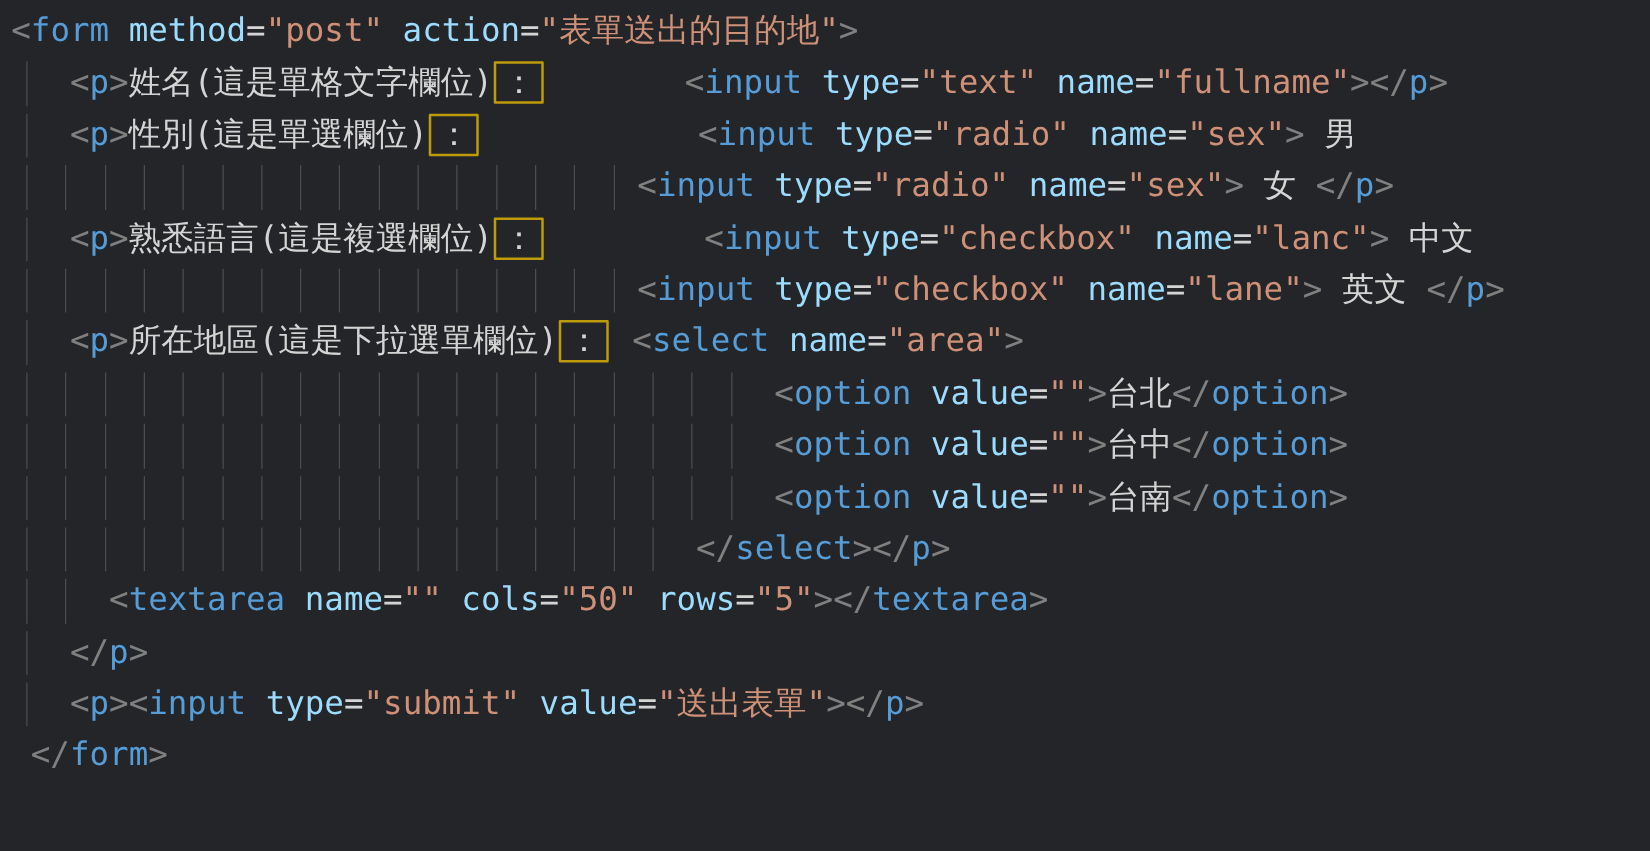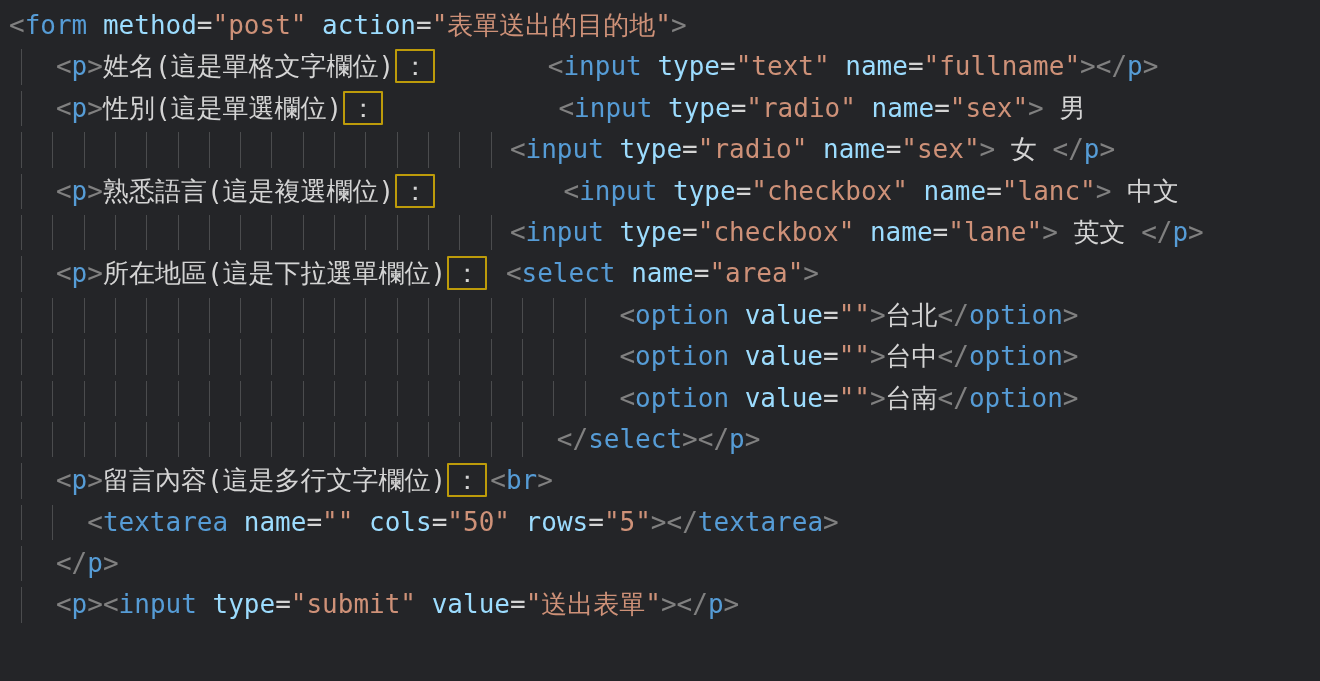--- a/index.html
+++ b/index.html
@@ -49,17 +49,17 @@
     <div class="line"><span class="ind" style="width: 46.959px;"><i class="guide" style="left: 12px;"></i></span><span class="tok g">&lt;</span><span class="tok t">p</span><span class="tok g">&gt;</span><span class="tok w">姓名(這是單格文字欄位)</span><span class="tok b">：</span><span class="tok w">       </span><span class="tok g">&lt;</span><span class="tok t">input</span><span class="tok w"> </span><span class="tok a">type</span><span class="tok w">=</span><span class="tok q">"text"</span><span class="tok w"> </span><span class="tok a">name</span><span class="tok w">=</span><span class="tok q">"fullname"</span><span class="tok g">&gt;</span><span class="tok g">&lt;/</span><span class="tok t">p</span><span class="tok g">&gt;</span></div>
     <div class="line"><span class="ind" style="width: 46.959px;"><i class="guide" style="left: 12px;"></i></span><span class="tok g">&lt;</span><span class="tok t">p</span><span class="tok g">&gt;</span><span class="tok w">性別(這是單選欄位)</span><span class="tok b">：</span><span class="tok w">           </span><span class="tok g">&lt;</span><span class="tok t">input</span><span class="tok w"> </span><span class="tok a">type</span><span class="tok w">=</span><span class="tok q">"radio"</span><span class="tok w"> </span><span class="tok a">name</span><span class="tok w">=</span><span class="tok q">"sex"</span><span class="tok g">&gt;</span><span class="tok w"> 男</span></div>
     <div class="line"><span class="ind" style="width: 500.896px;"><i class="guide" style="left: 12px;"></i><i class="guide" style="left: 43.31px;"></i><i class="guide" style="left: 74.62px;"></i><i class="guide" style="left: 105.93px;"></i><i class="guide" style="left: 137.24px;"></i><i class="guide" style="left: 168.55px;"></i><i class="guide" style="left: 199.86px;"></i><i class="guide" style="left: 231.17px;"></i><i class="guide" style="left: 262.48px;"></i><i class="guide" style="left: 293.79px;"></i><i class="guide" style="left: 325.1px;"></i><i class="guide" style="left: 356.41px;"></i><i class="guide" style="left: 387.72px;"></i><i class="guide" style="left: 419.03px;"></i><i class="guide" style="left: 450.34px;"></i><i class="guide" style="left: 481.65px;"></i></span><span class="tok g">&lt;</span><span class="tok t">input</span><span class="tok w"> </span><span class="tok a">type</span><span class="tok w">=</span><span class="tok q">"radio"</span><span class="tok w"> </span><span class="tok a">name</span><span class="tok w">=</span><span class="tok q">"sex"</span><span class="tok g">&gt;</span><span class="tok w"> 女 </span><span class="tok g">&lt;/</span><span class="tok t">p</span><span class="tok g">&gt;</span></div>
     <div class="line"><span class="ind" style="width: 46.959px;"><i class="guide" style="left: 12px;"></i></span><span class="tok g">&lt;</span><span class="tok t">p</span><span class="tok g">&gt;</span><span class="tok w">熟悉語言(這是複選欄位)</span><span class="tok b">：</span><span class="tok w">        </span><span class="tok g">&lt;</span><span class="tok t">input</span><span class="tok w"> </span><span class="tok a">type</span><span class="tok w">=</span><span class="tok q">"checkbox"</span><span class="tok w"> </span><span class="tok a">name</span><span class="tok w">=</span><span class="tok q">"lanc"</span><span class="tok g">&gt;</span><span class="tok w"> 中文</span></div>
     <div class="line"><span class="ind" style="width: 500.896px;"><i class="guide" style="left: 12px;"></i><i class="guide" style="left: 43.31px;"></i><i class="guide" style="left: 74.62px;"></i><i class="guide" style="left: 105.93px;"></i><i class="guide" style="left: 137.24px;"></i><i class="guide" style="left: 168.55px;"></i><i class="guide" style="left: 199.86px;"></i><i class="guide" style="left: 231.17px;"></i><i class="guide" style="left: 262.48px;"></i><i class="guide" style="left: 293.79px;"></i><i class="guide" style="left: 325.1px;"></i><i class="guide" style="left: 356.41px;"></i><i class="guide" style="left: 387.72px;"></i><i class="guide" style="left: 419.03px;"></i><i class="guide" style="left: 450.34px;"></i><i class="guide" style="left: 481.65px;"></i></span><span class="tok g">&lt;</span><span class="tok t">input</span><span class="tok w"> </span><span class="tok a">type</span><span class="tok w">=</span><span class="tok q">"checkbox"</span><span class="tok w"> </span><span class="tok a">name</span><span class="tok w">=</span><span class="tok q">"lane"</span><span class="tok g">&gt;</span><span class="tok w"> 英文 </span><span class="tok g">&lt;/</span><span class="tok t">p</span><span class="tok g">&gt;</span></div>
     <div class="line"><span class="ind" style="width: 46.959px;"><i class="guide" style="left: 12px;"></i></span><span class="tok g">&lt;</span><span class="tok t">p</span><span class="tok g">&gt;</span><span class="tok w">所在地區(這是下拉選單欄位)</span><span class="tok b">：</span><span class="tok w"> </span><span class="tok g">&lt;</span><span class="tok t">select</span><span class="tok w"> </span><span class="tok a">name</span><span class="tok w">=</span><span class="tok q">"area"</span><span class="tok g">&gt;</span></div>
     <div class="line"><span class="ind" style="width: 610.467px;"><i class="guide" style="left: 12px;"></i><i class="guide" style="left: 43.31px;"></i><i class="guide" style="left: 74.62px;"></i><i class="guide" style="left: 105.93px;"></i><i class="guide" style="left: 137.24px;"></i><i class="guide" style="left: 168.55px;"></i><i class="guide" style="left: 199.86px;"></i><i class="guide" style="left: 231.17px;"></i><i class="guide" style="left: 262.48px;"></i><i class="guide" style="left: 293.79px;"></i><i class="guide" style="left: 325.1px;"></i><i class="guide" style="left: 356.41px;"></i><i class="guide" style="left: 387.72px;"></i><i class="guide" style="left: 419.03px;"></i><i class="guide" style="left: 450.34px;"></i><i class="guide" style="left: 481.65px;"></i><i class="guide" style="left: 512.96px;"></i><i class="guide" style="left: 544.27px;"></i><i class="guide" style="left: 575.58px;"></i></span><span class="tok g">&lt;</span><span class="tok t">option</span><span class="tok w"> </span><span class="tok a">value</span><span class="tok w">=</span><span class="tok q">""</span><span class="tok g">&gt;</span><span class="tok w">台北</span><span class="tok g">&lt;/</span><span class="tok t">option</span><span class="tok g">&gt;</span></div>
     <div class="line"><span class="ind" style="width: 610.467px;"><i class="guide" style="left: 12px;"></i><i class="guide" style="left: 43.31px;"></i><i class="guide" style="left: 74.62px;"></i><i class="guide" style="left: 105.93px;"></i><i class="guide" style="left: 137.24px;"></i><i class="guide" style="left: 168.55px;"></i><i class="guide" style="left: 199.86px;"></i><i class="guide" style="left: 231.17px;"></i><i class="guide" style="left: 262.48px;"></i><i class="guide" style="left: 293.79px;"></i><i class="guide" style="left: 325.1px;"></i><i class="guide" style="left: 356.41px;"></i><i class="guide" style="left: 387.72px;"></i><i class="guide" style="left: 419.03px;"></i><i class="guide" style="left: 450.34px;"></i><i class="guide" style="left: 481.65px;"></i><i class="guide" style="left: 512.96px;"></i><i class="guide" style="left: 544.27px;"></i><i class="guide" style="left: 575.58px;"></i></span><span class="tok g">&lt;</span><span class="tok t">option</span><span class="tok w"> </span><span class="tok a">value</span><span class="tok w">=</span><span class="tok q">""</span><span class="tok g">&gt;</span><span class="tok w">台中</span><span class="tok g">&lt;/</span><span class="tok t">option</span><span class="tok g">&gt;</span></div>
     <div class="line"><span class="ind" style="width: 610.467px;"><i class="guide" style="left: 12px;"></i><i class="guide" style="left: 43.31px;"></i><i class="guide" style="left: 74.62px;"></i><i class="guide" style="left: 105.93px;"></i><i class="guide" style="left: 137.24px;"></i><i class="guide" style="left: 168.55px;"></i><i class="guide" style="left: 199.86px;"></i><i class="guide" style="left: 231.17px;"></i><i class="guide" style="left: 262.48px;"></i><i class="guide" style="left: 293.79px;"></i><i class="guide" style="left: 325.1px;"></i><i class="guide" style="left: 356.41px;"></i><i class="guide" style="left: 387.72px;"></i><i class="guide" style="left: 419.03px;"></i><i class="guide" style="left: 450.34px;"></i><i class="guide" style="left: 481.65px;"></i><i class="guide" style="left: 512.96px;"></i><i class="guide" style="left: 544.27px;"></i><i class="guide" style="left: 575.58px;"></i></span><span class="tok g">&lt;</span><span class="tok t">option</span><span class="tok w"> </span><span class="tok a">value</span><span class="tok w">=</span><span class="tok q">""</span><span class="tok g">&gt;</span><span class="tok w">台南</span><span class="tok g">&lt;/</span><span class="tok t">option</span><span class="tok g">&gt;</span></div>
     <div class="line"><span class="ind" style="width: 547.855px;"><i class="guide" style="left: 12px;"></i><i class="guide" style="left: 43.31px;"></i><i class="guide" style="left: 74.62px;"></i><i class="guide" style="left: 105.93px;"></i><i class="guide" style="left: 137.24px;"></i><i class="guide" style="left: 168.55px;"></i><i class="guide" style="left: 199.86px;"></i><i class="guide" style="left: 231.17px;"></i><i class="guide" style="left: 262.48px;"></i><i class="guide" style="left: 293.79px;"></i><i class="guide" style="left: 325.1px;"></i><i class="guide" style="left: 356.41px;"></i><i class="guide" style="left: 387.72px;"></i><i class="guide" style="left: 419.03px;"></i><i class="guide" style="left: 450.34px;"></i><i class="guide" style="left: 481.65px;"></i><i class="guide" style="left: 512.96px;"></i></span><span class="tok g">&lt;/</span><span class="tok t">select</span><span class="tok g">&gt;</span><span class="tok g">&lt;/</span><span class="tok t">p</span><span class="tok g">&gt;</span></div>
-    <div class="line"><span class="ind" style="width: 46.959px;"><i class="guide" style="left: 12px;"></i></span><span class="tok g">&lt;</span><span class="tok t">p</span><span class="tok g">&gt;</span><span class="tok w">留言內容(這是多行文字欄位)</span><span class="tok b">：</span><span class="tok g">&lt;</span><span class="tok t">br</span><span class="tok g">&gt;</span></div>
     <div class="line"><span class="ind" style="width: 78.265px;"><i class="guide" style="left: 12px;"></i><i class="guide" style="left: 43.31px;"></i></span><span class="tok g">&lt;</span><span class="tok t">textarea</span><span class="tok w"> </span><span class="tok a">name</span><span class="tok w">=</span><span class="tok q">""</span><span class="tok w"> </span><span class="tok a">cols</span><span class="tok w">=</span><span class="tok q">"50"</span><span class="tok w"> </span><span class="tok a">rows</span><span class="tok w">=</span><span class="tok q">"5"</span><span class="tok g">&gt;</span><span class="tok g">&lt;/</span><span class="tok t">textarea</span><span class="tok g">&gt;</span></div>
     <div class="line"><span class="ind" style="width: 46.959px;"><i class="guide" style="left: 12px;"></i></span><span class="tok g">&lt;/</span><span class="tok t">p</span><span class="tok g">&gt;</span></div>
     <div class="line"><span class="ind" style="width: 46.959px;"><i class="guide" style="left: 12px;"></i></span><span class="tok g">&lt;</span><span class="tok t">p</span><span class="tok g">&gt;</span><span class="tok g">&lt;</span><span class="tok t">input</span><span class="tok w"> </span><span class="tok a">type</span><span class="tok w">=</span><span class="tok q">"submit"</span><span class="tok w"> </span><span class="tok a">value</span><span class="tok w">=</span><span class="tok q">"送出表單"</span><span class="tok g">&gt;</span><span class="tok g">&lt;/</span><span class="tok t">p</span><span class="tok g">&gt;</span></div>
+    <div class="line"><span class="ind" style="width: 15.653px;"></span><span class="tok g">&lt;/</span><span class="tok t">form</span><span class="tok g">&gt;</span></div>
   </div>
 
 </body></html>

